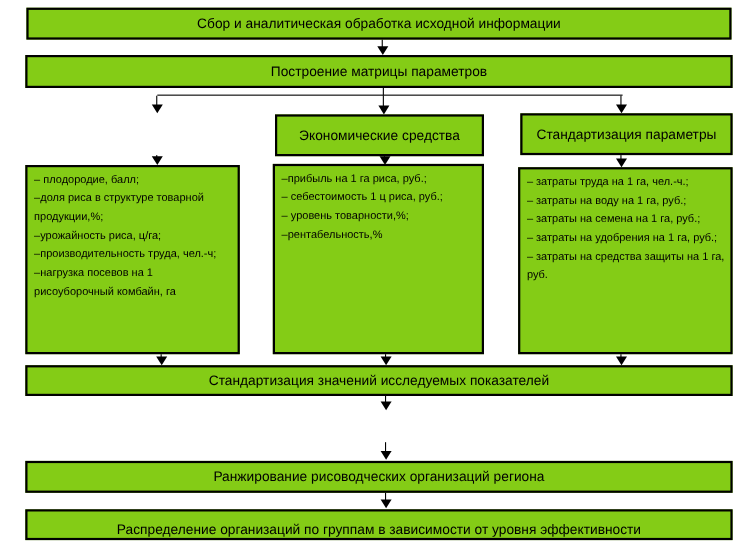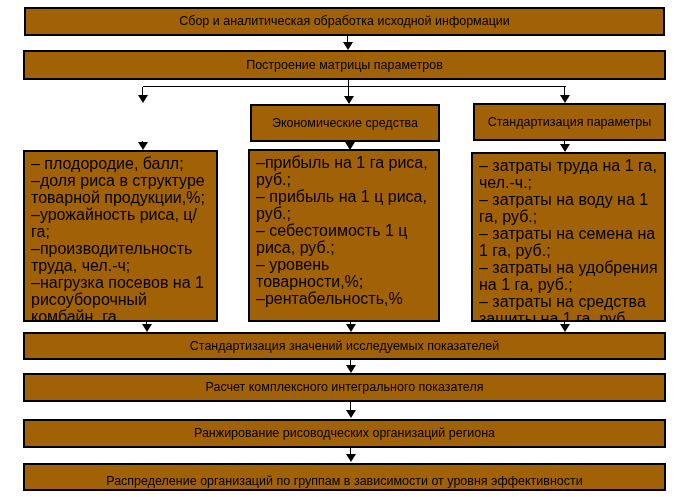--- a/index.html
+++ b/index.html
@@ -3,30 +3,30 @@
 <meta charset="utf-8">
 <style>
   html, body { margin:0; padding:0; background:#ffffff; }
   #stage {
     position:relative; width:684px; height:497px; background:#ffffff;
     font-family:"Liberation Sans", sans-serif; color:#000;
     overflow:hidden;
   }
   .box {
     position:absolute; box-sizing:border-box;
-    border:2px solid #000; background:#a16207;
+    border:2px solid #000; background:#84cc16;
   }
   .center-text {
     display:flex; align-items:center; justify-content:center;
     text-align:center; font-size:12.5px; line-height:1.2;
     padding:0 6px;
   }
   .col-header { font-size:12.5px; line-height:1.3; }
   .list-box {
-    font-size:16px; line-height:17px; text-align:left;
+    font-size:10px; line-height:17px; text-align:left;
     padding:3px 5px 0 6px; overflow:hidden;
   }
   .list-box .param { white-space:normal; }
   
   .arrow {
     position:absolute; width:10px;
   }
   .arrow .stem {
     position:absolute; left:4px; top:0; width:1.4px; background:#000;
   }
@@ -96,21 +96,20 @@
 
   <div class="box list-box" style="left:23px; top:150px; width:195px; height:172px;">
     <div class="param">– плодородие, балл;</div>
     <div class="param">–доля риса в структуре товарной продукции,%;</div>
     <div class="param">–урожайность риса,  ц/га;</div>
     <div class="param">–производительность труда, чел.-ч;</div>
     <div class="param">–нагрузка посевов на 1 рисоуборочный комбайн, га</div>
   </div>
   <div class="box list-box" style="left:248px; top:149px; width:192px; height:173px;">
     <div class="param">–прибыль на 1 га риса, руб.;</div>
-    <div class="param">– прибыль на 1 ц риса, руб.;</div>
     <div class="param">– себестоимость 1 ц риса, руб.;</div>
     <div class="param">– уровень товарности,%;</div>
     <div class="param">–рентабельность,%</div>
   </div>
   <div class="box list-box" style="left:471px; top:152px; width:195px; height:170px;">
     <div class="param">– затраты труда на 1 га, чел.-ч.;</div>
     <div class="param">– затраты на воду на 1 га, руб.;</div>
     <div class="param">– затраты на семена на 1 га, руб.;</div>
     <div class="param">– затраты на удобрения на 1 га, руб.;</div>
     <div class="param">– затраты на средства защиты на 1 га, руб.</div>
@@ -131,23 +130,20 @@
 
   <div class="box center-text" style="left:23px; top:332px; width:643px; height:28px;align-items:center;">
     <span>Стандартизация значений исследуемых показателей</span>
   </div>
 
   <div class="arrow" style="left:346px; top:360px; height:13px;">
     <div class="stem" style="height:6px;"></div>
       <div class="head"></div>
   </div>
 
-  <div class="box center-text" style="left:23px; top:373px; width:643px; height:29px;">
-    <span>Расчет комплексного интегрального показателя</span>
-  </div>
 
   <div class="arrow" style="left:346px; top:402px; height:16px;">
     <div class="stem" style="height:9px;"></div>
       <div class="head"></div>
   </div>
 
   <div class="box center-text" style="left:23px; top:419px; width:643px; height:29px;">
     <span>Ранжирование рисоводческих организаций региона</span>
   </div>
 

